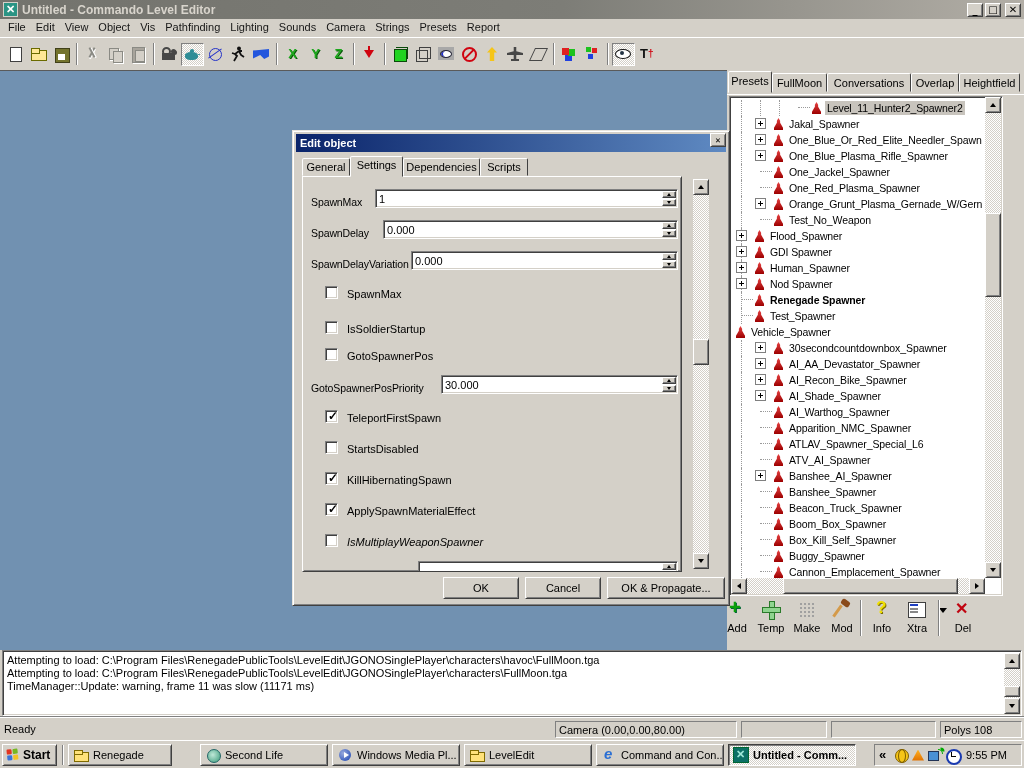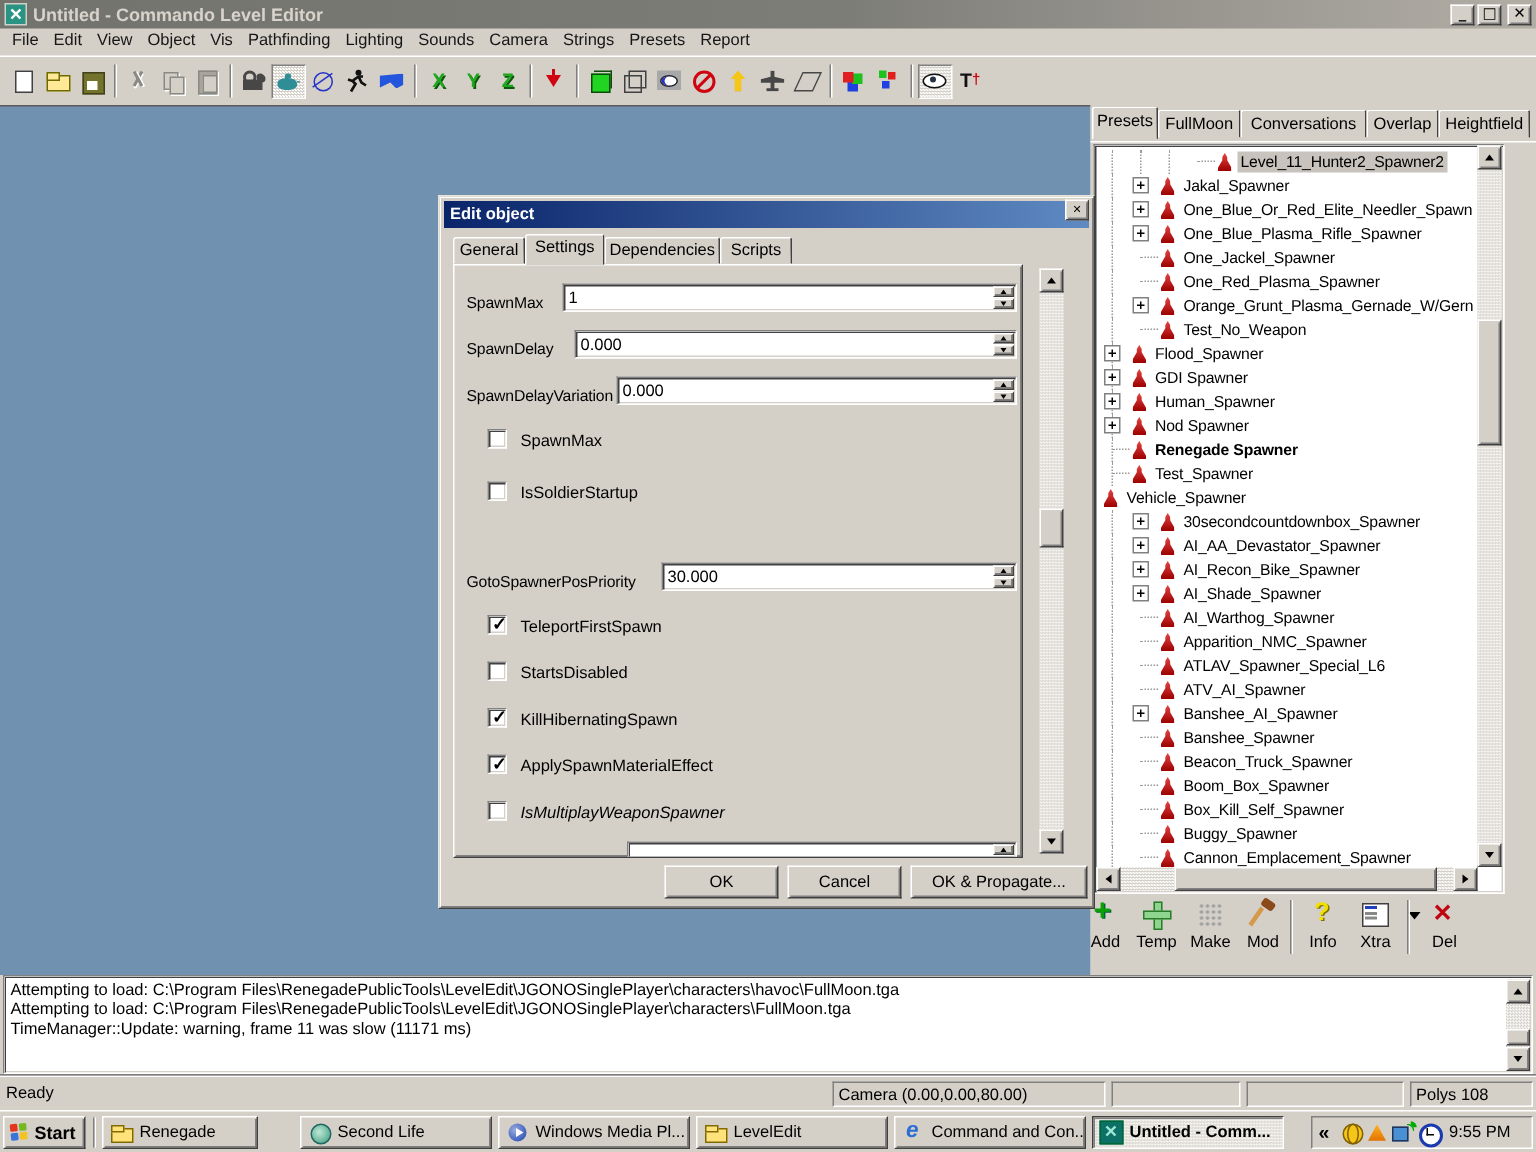--- a/index.html
+++ b/index.html
@@ -520,20 +520,24 @@
         </div>
       </div>
       <div class="frow" style="top: 105px;">
         <span class="cbox"></span>
         <span class="clabel">SpawnMax</span>
       </div>
       <div class="frow" style="top: 140px;">
         <span class="cbox"></span>
         <span class="clabel">IsSoldierStartup</span>
       </div>
+      <div class="frow" style="top: 167px;">
+        <span class="cbox"></span>
+        <span class="clabel">GotoSpawnerPos</span>
+      </div>
       <div class="frow" style="top: 198px;">
         <span class="flabel">GotoSpawnerPosPriority</span>
         <div class="finput" style="left: 138px; width: 237px;">
           <span class="val">30.000</span>
           <div class="spinner">
             <div class="sup">
               <span class="tri tri-up"></span>
             </div>
             <div class="sdn">
               <span class="tri tri-dn"></span>

